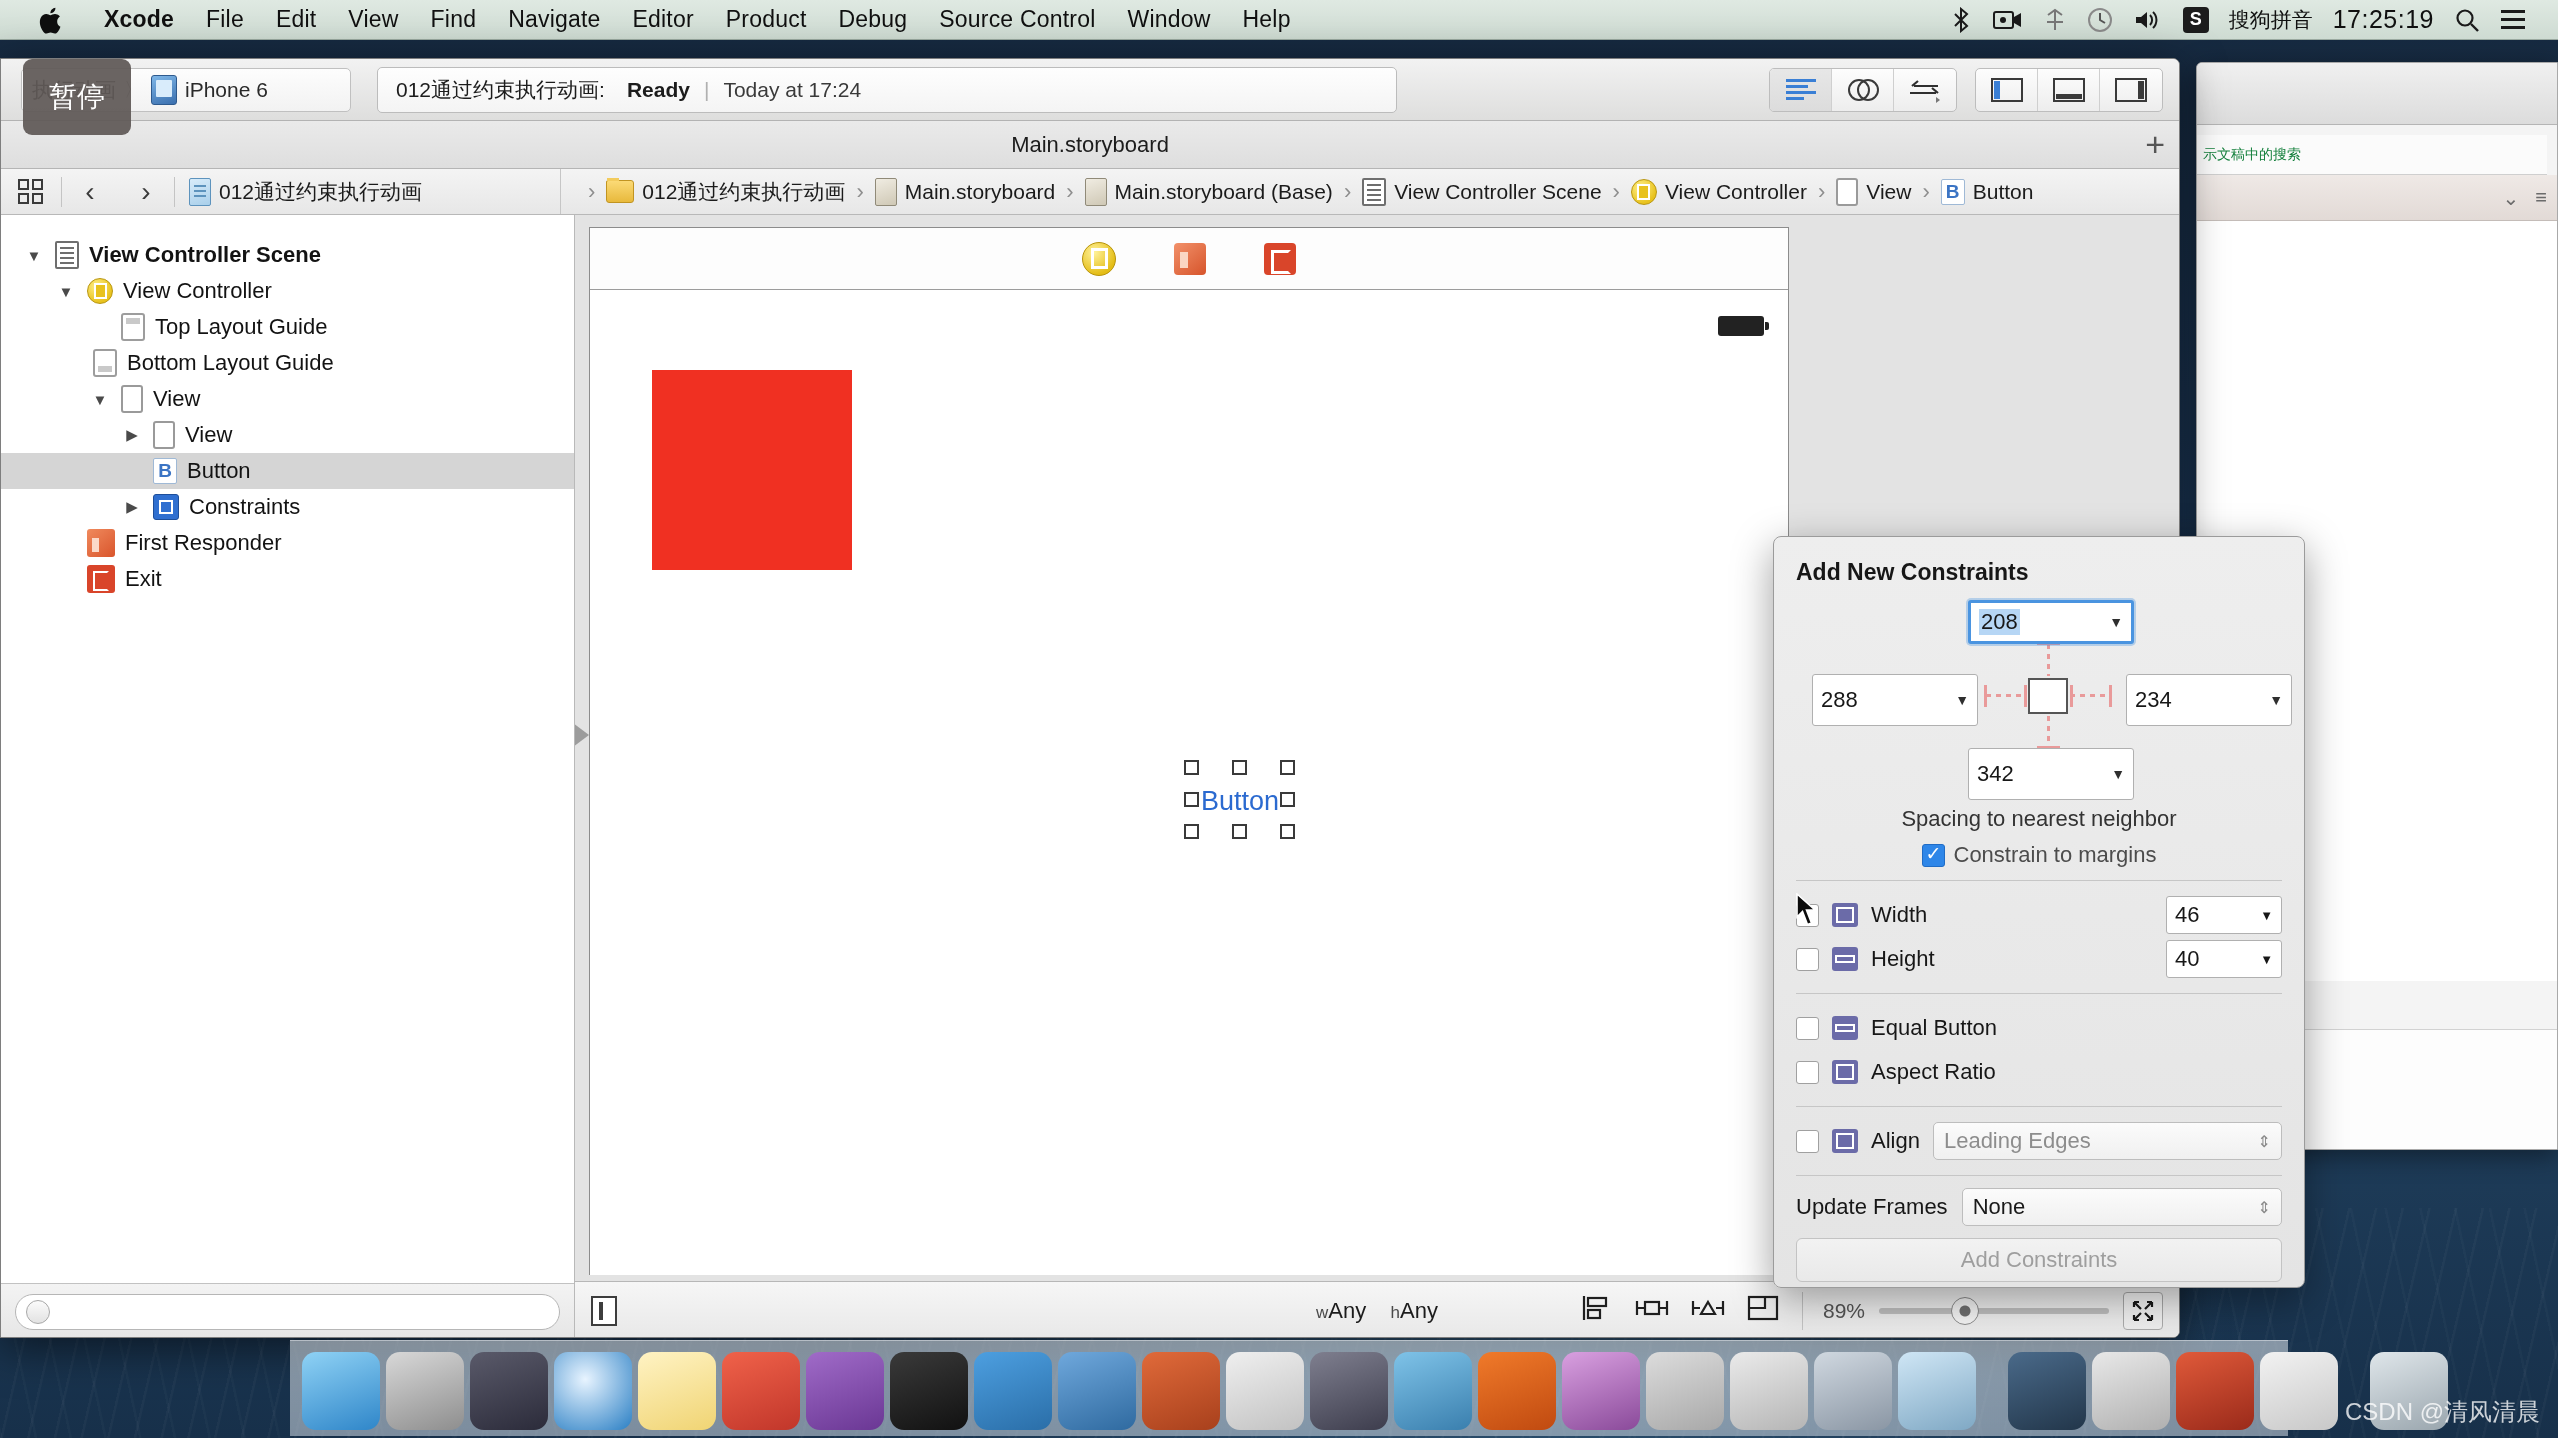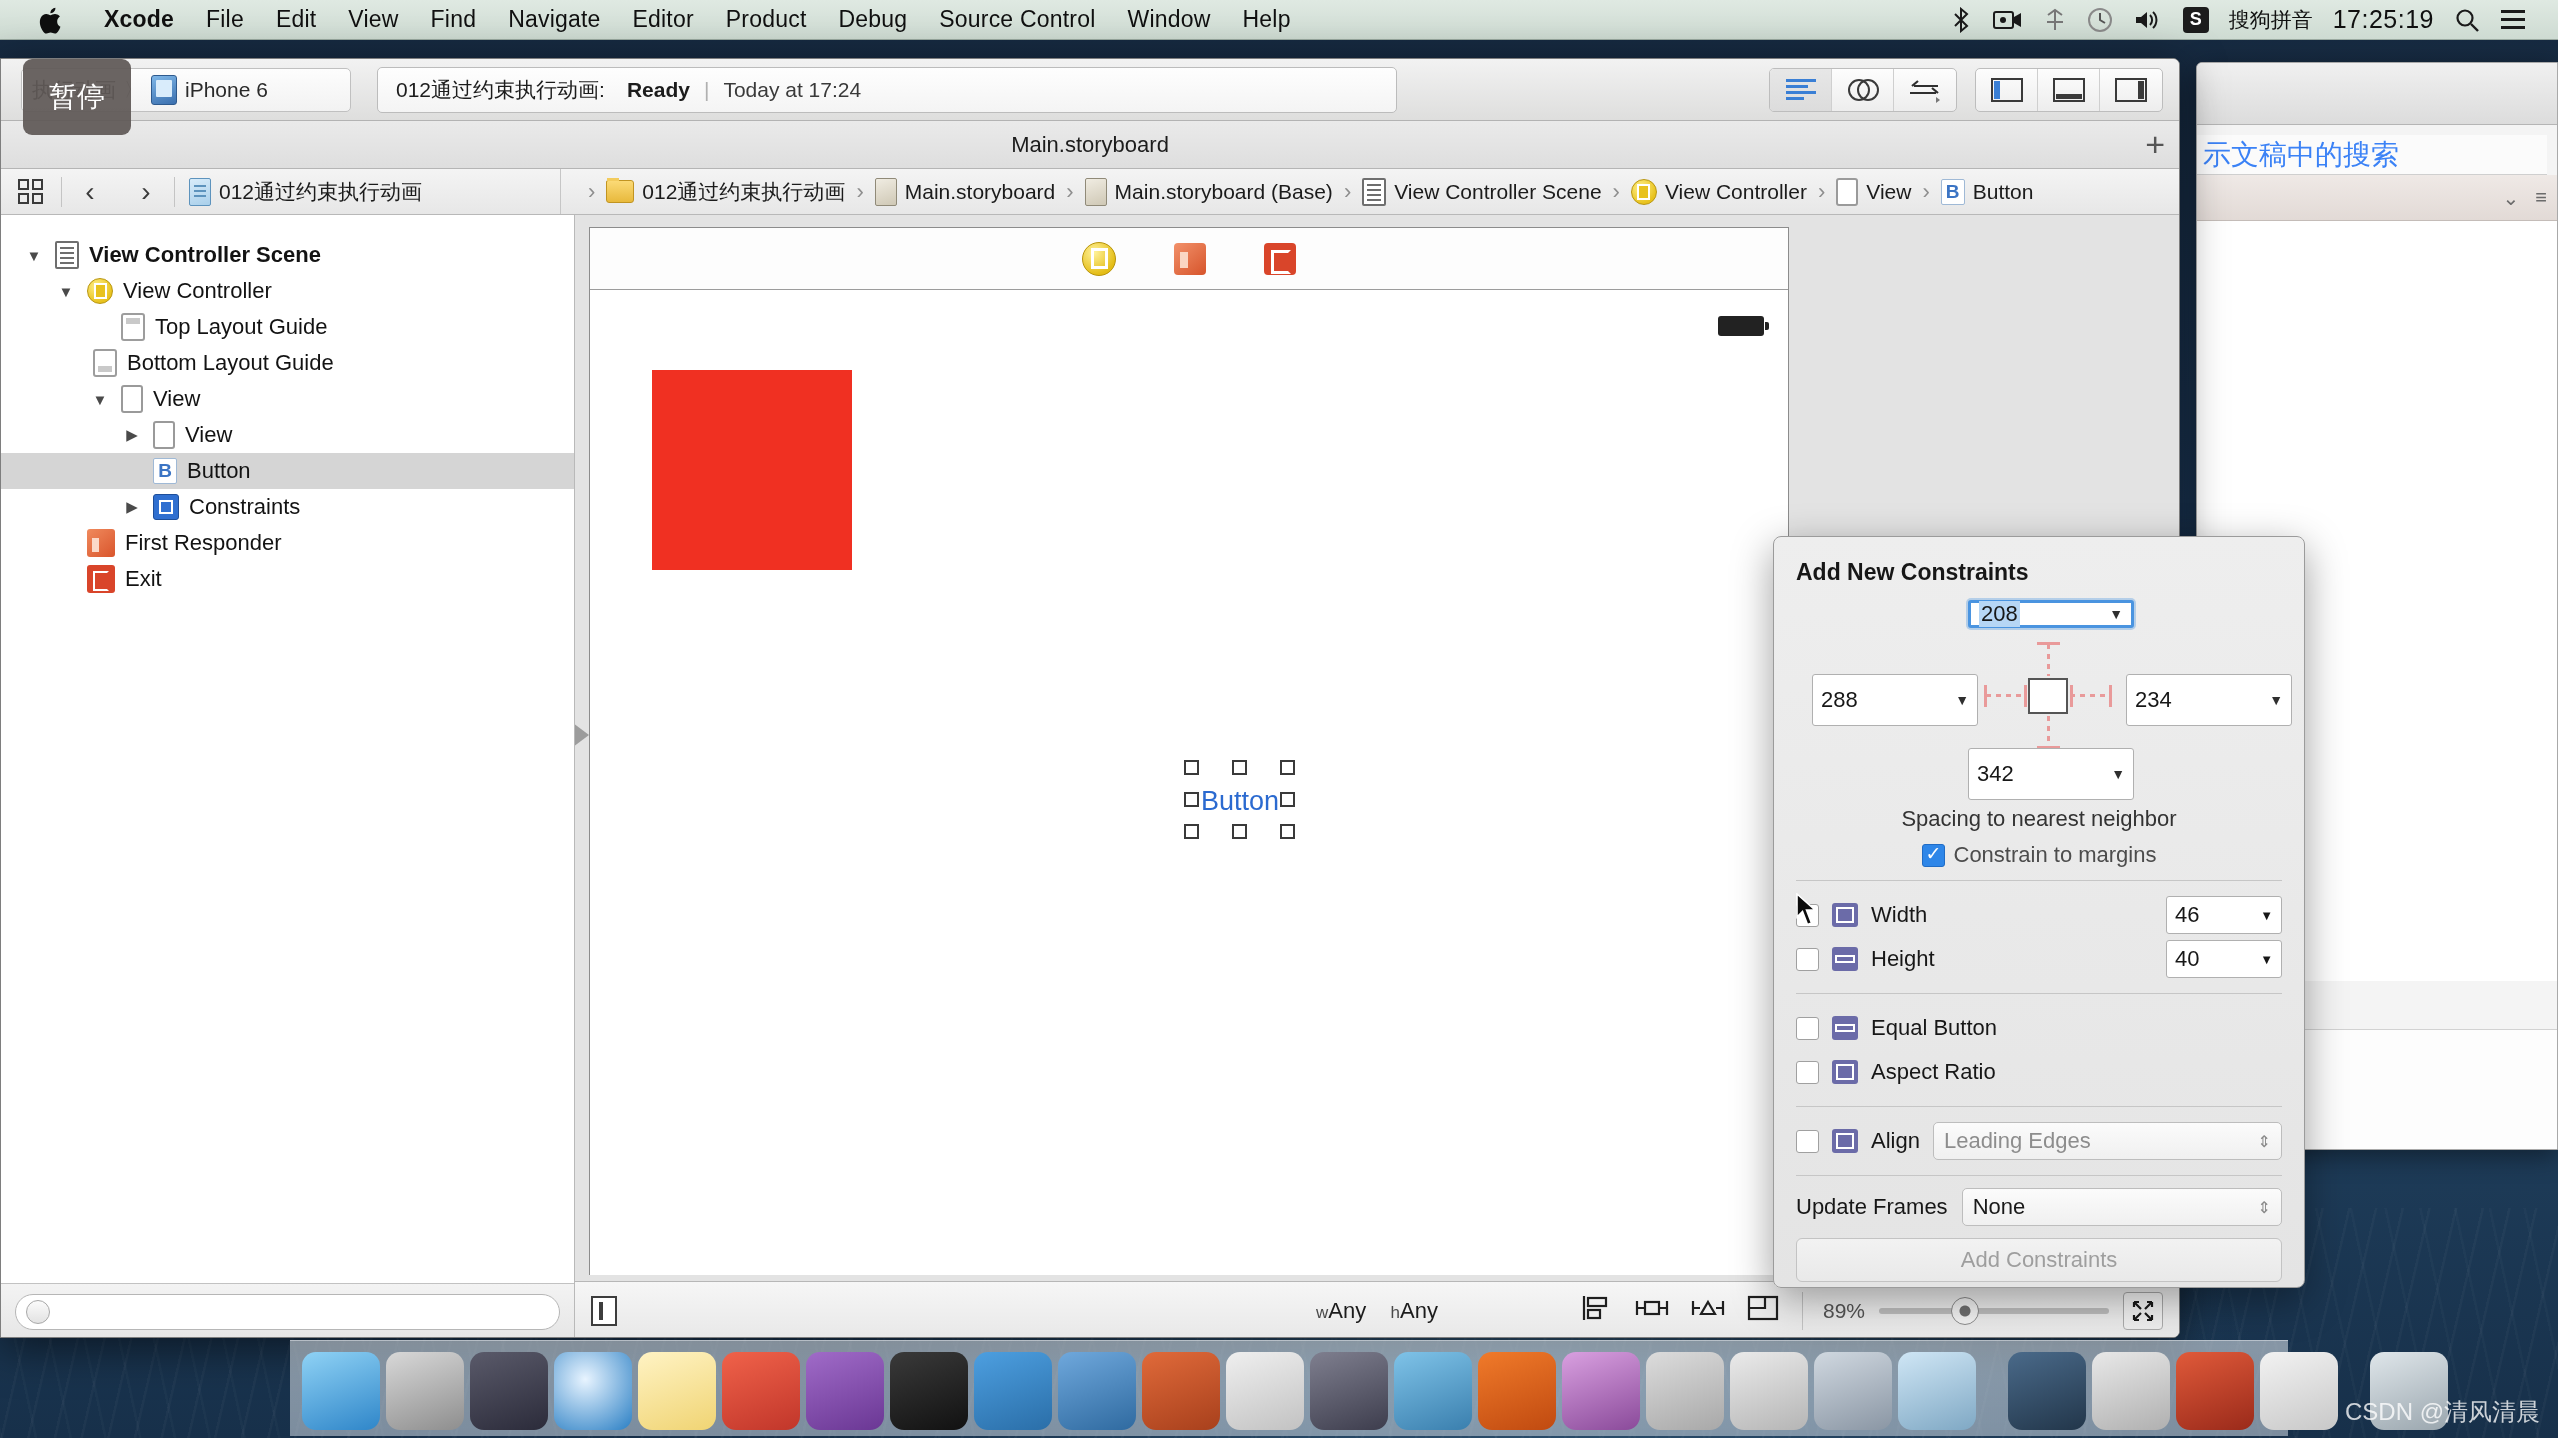--- a/index.html
+++ b/index.html
@@ -52,21 +52,21 @@
   .bg-window {
     position: absolute; left: 2196px; top: 62px; width: 362px; height: 1088px;
     background: #f4f4f4; border: 1px solid #a9a9a9; border-radius: 6px 0 0 6px;
     box-shadow: 0 6px 26px rgba(0,0,0,.45);
     overflow: hidden;
   }
   .bg-win-tb { height: 62px; background: linear-gradient(180deg,#f0f0f0,#dcdcdc); border-bottom: 1px solid #b5b5b5; }
   .bg-win-search {
     margin: 10px 10px 0 0; height: 40px; background: #fbfbfb;
     border-bottom: 1px solid #cfcfcf; display: flex; align-items: center;
-    padding-left: 6px; color: #3b82f6; font-size: 28px; overflow: hidden; white-space: nowrap;
+    padding-left: 6px; color: #15803d; font-size: 14px; overflow: hidden; white-space: nowrap;
   }
   .bg-win-bar2 { height: 46px; background: linear-gradient(180deg,#efe9e6,#e2dad6); border-bottom: 1px solid #c4bcb8;
     display: flex; align-items: center; justify-content: flex-end; gap: 16px; padding-right: 10px; color: #6b6b6b; font-size: 20px; }
   .bg-win-body { background: #fff; height: 760px; }
   .bg-win-strip { position: absolute; left: 0; right: 0; bottom: 0; height: 120px; background: #fdfdfd; border-top: 1px solid #d2d2d2; }
 
   
   .xcwin {
     position: absolute; left: 0px; top: 58px; width: 2180px; height: 1280px;
     background: #e8e8e8;
@@ -257,21 +257,21 @@
     z-index: 50; padding: 18px 22px 0 22px;
     font-size: 22px; color: #171717;
   }
   .pop-title { font-weight: bold; font-size: 23px; margin: 4px 0 14px 0; }
   .pin-area { position: relative; height: 200px; }
   .spin {
     position: absolute; background: #fff; border: 1px solid #b0b0b0; border-radius: 3px;
     height: 52px; display: flex; align-items: center; padding: 0 8px; font-size: 22px;
   }
   .spin .arr { margin-left: auto; font-size: 14px; color: #2f2f2f; }
-  .spin.focus { border: 3px solid #4a94e0; box-shadow: 0 0 0 2px rgba(74,148,224,.35); height: 28px; }
+  .spin.focus { border: 3px solid #4a94e0; box-shadow: 0 0 0 2px rgba(74,148,224,.35); height: 44px; }
   .spin.focus .val { background: #b6d6f5; padding: 0 2px; }
   .spin-top   { left: 172px; top: 0px;   width: 166px; }
   .spin-left  { left: 16px;  top: 74px;  width: 166px; }
   .spin-right { left: 330px; top: 74px;  width: 166px; }
   .spin-bottom{ left: 172px; top: 148px; width: 166px; }
   .center-sq { position: absolute; left: 232px; top: 78px; width: 40px; height: 36px; background: #fff; border: 2px solid #555; }
   .pin-line { position: absolute; background: repeating-linear-gradient(#e99a9a 0 5px, transparent 5px 10px); }
   .pin-line.v { width: 3px; }
   .pin-line.h { height: 3px; background: repeating-linear-gradient(90deg,#e99a9a 0 5px, transparent 5px 10px); }
   .ibar { position: absolute; background: #e99a9a; }

